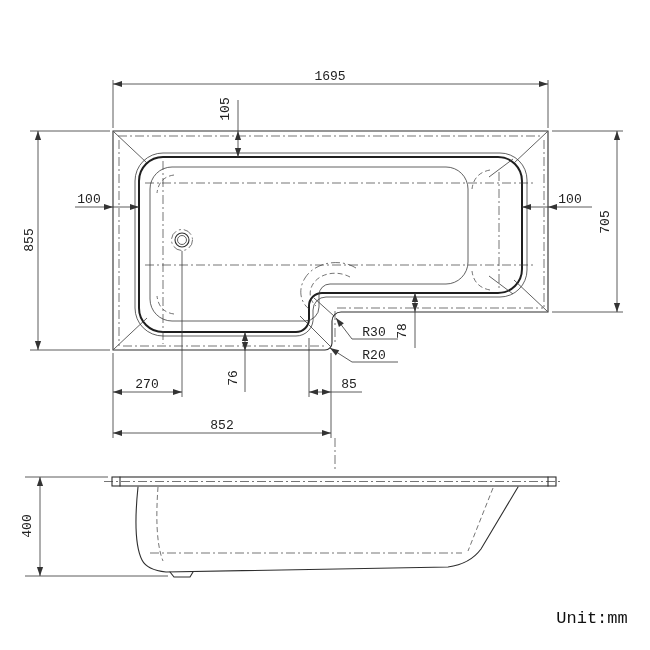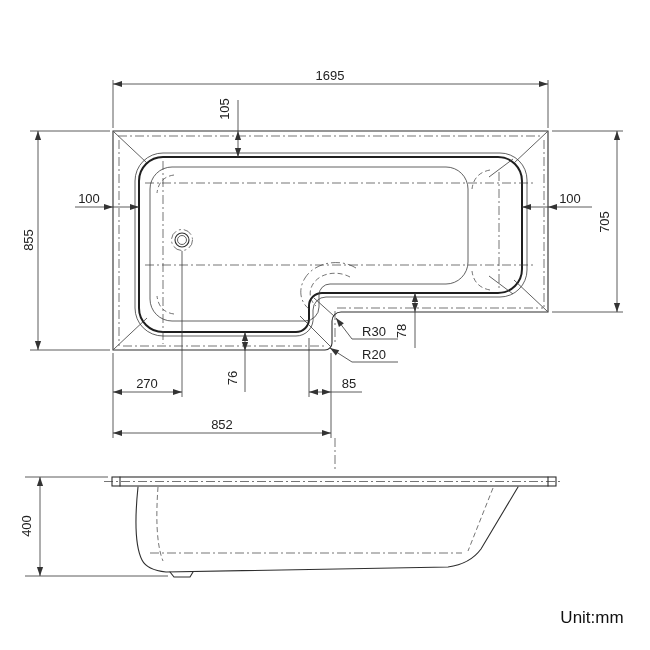--- a/index.html
+++ b/index.html
@@ -1,17 +1,17 @@
 <!DOCTYPE html>
 <html><head>
 <meta charset="utf-8">
 <style>
   html,body{margin:0;padding:0;background:#fff;}
   .stage{position:relative;width:650px;height:650px;background:#ffffff;overflow:hidden;
-         font-family:Liberation Sans, sans-serif;}
+         font-family:Liberation Mono, monospace;}
   svg{display:block;}
   .ln    {stroke:#2e2e2e;stroke-width:1.1;fill:none;stroke-linecap:round;}
   .thick {stroke:#1f1f1f;stroke-width:2;fill:none;}
   .thin  {stroke:#3a3a3a;stroke-width:.8;fill:none;}
   .dashdot{stroke:#3a3a3a;stroke-width:.7;fill:none;stroke-dasharray:9 3 2 3;}
   .dashed {stroke:#3a3a3a;stroke-width:.7;fill:none;stroke-dasharray:5 3;}
   .dim   {stroke:#333;stroke-width:.8;fill:none;}
   .ah    {fill:#333;stroke:none;}
   .dtext {font-size:13px;fill:#222;text-anchor:middle;}
   .utext {font-size:17px;fill:#111;text-anchor:middle;}

